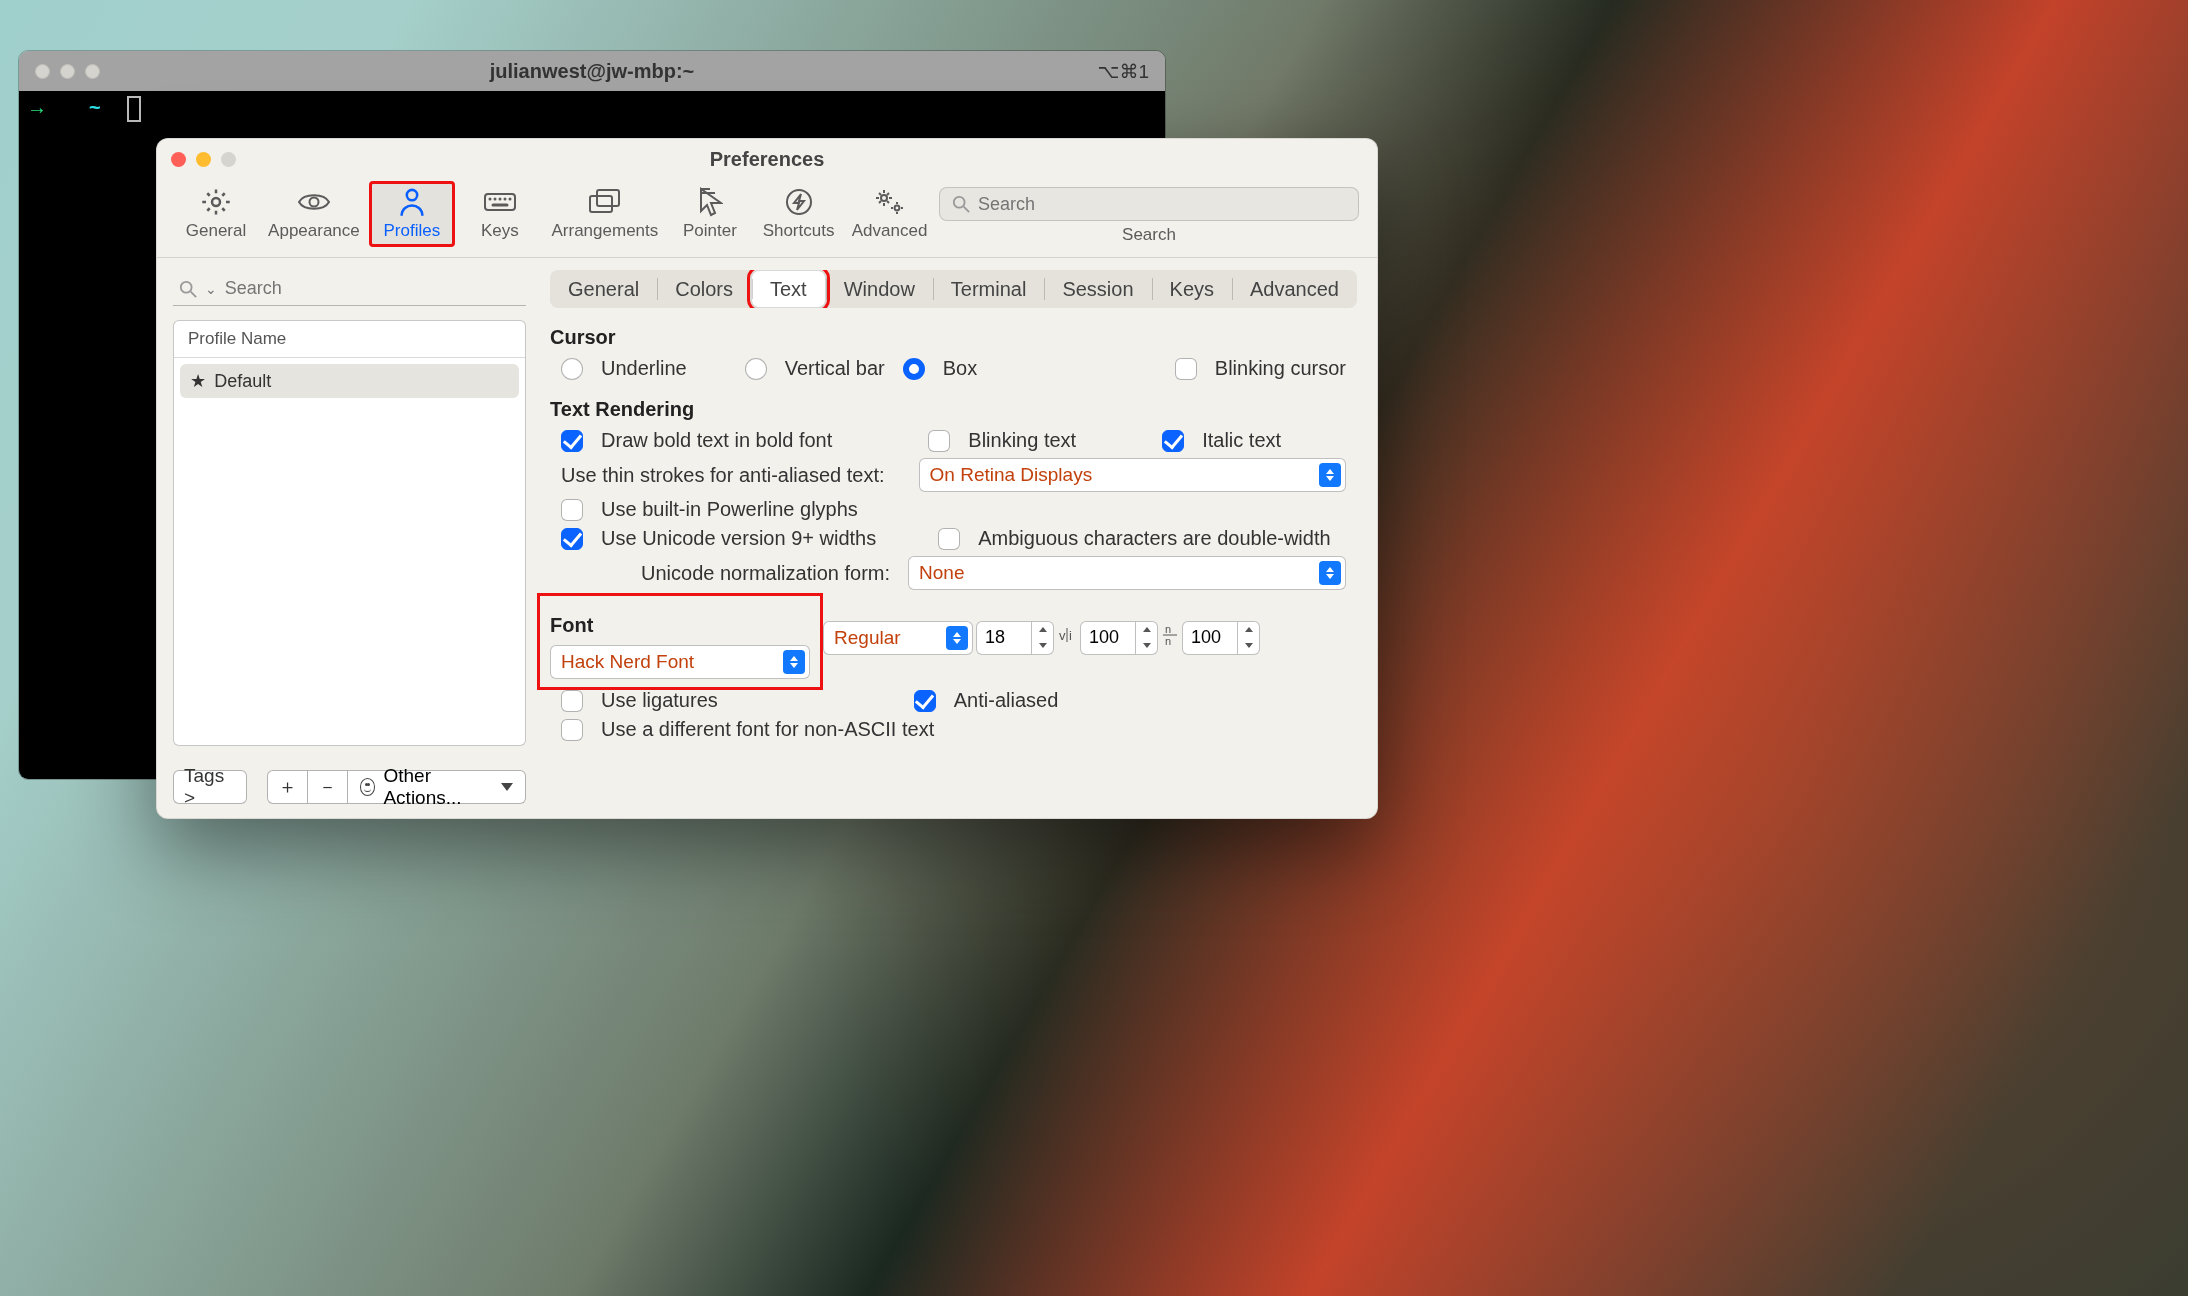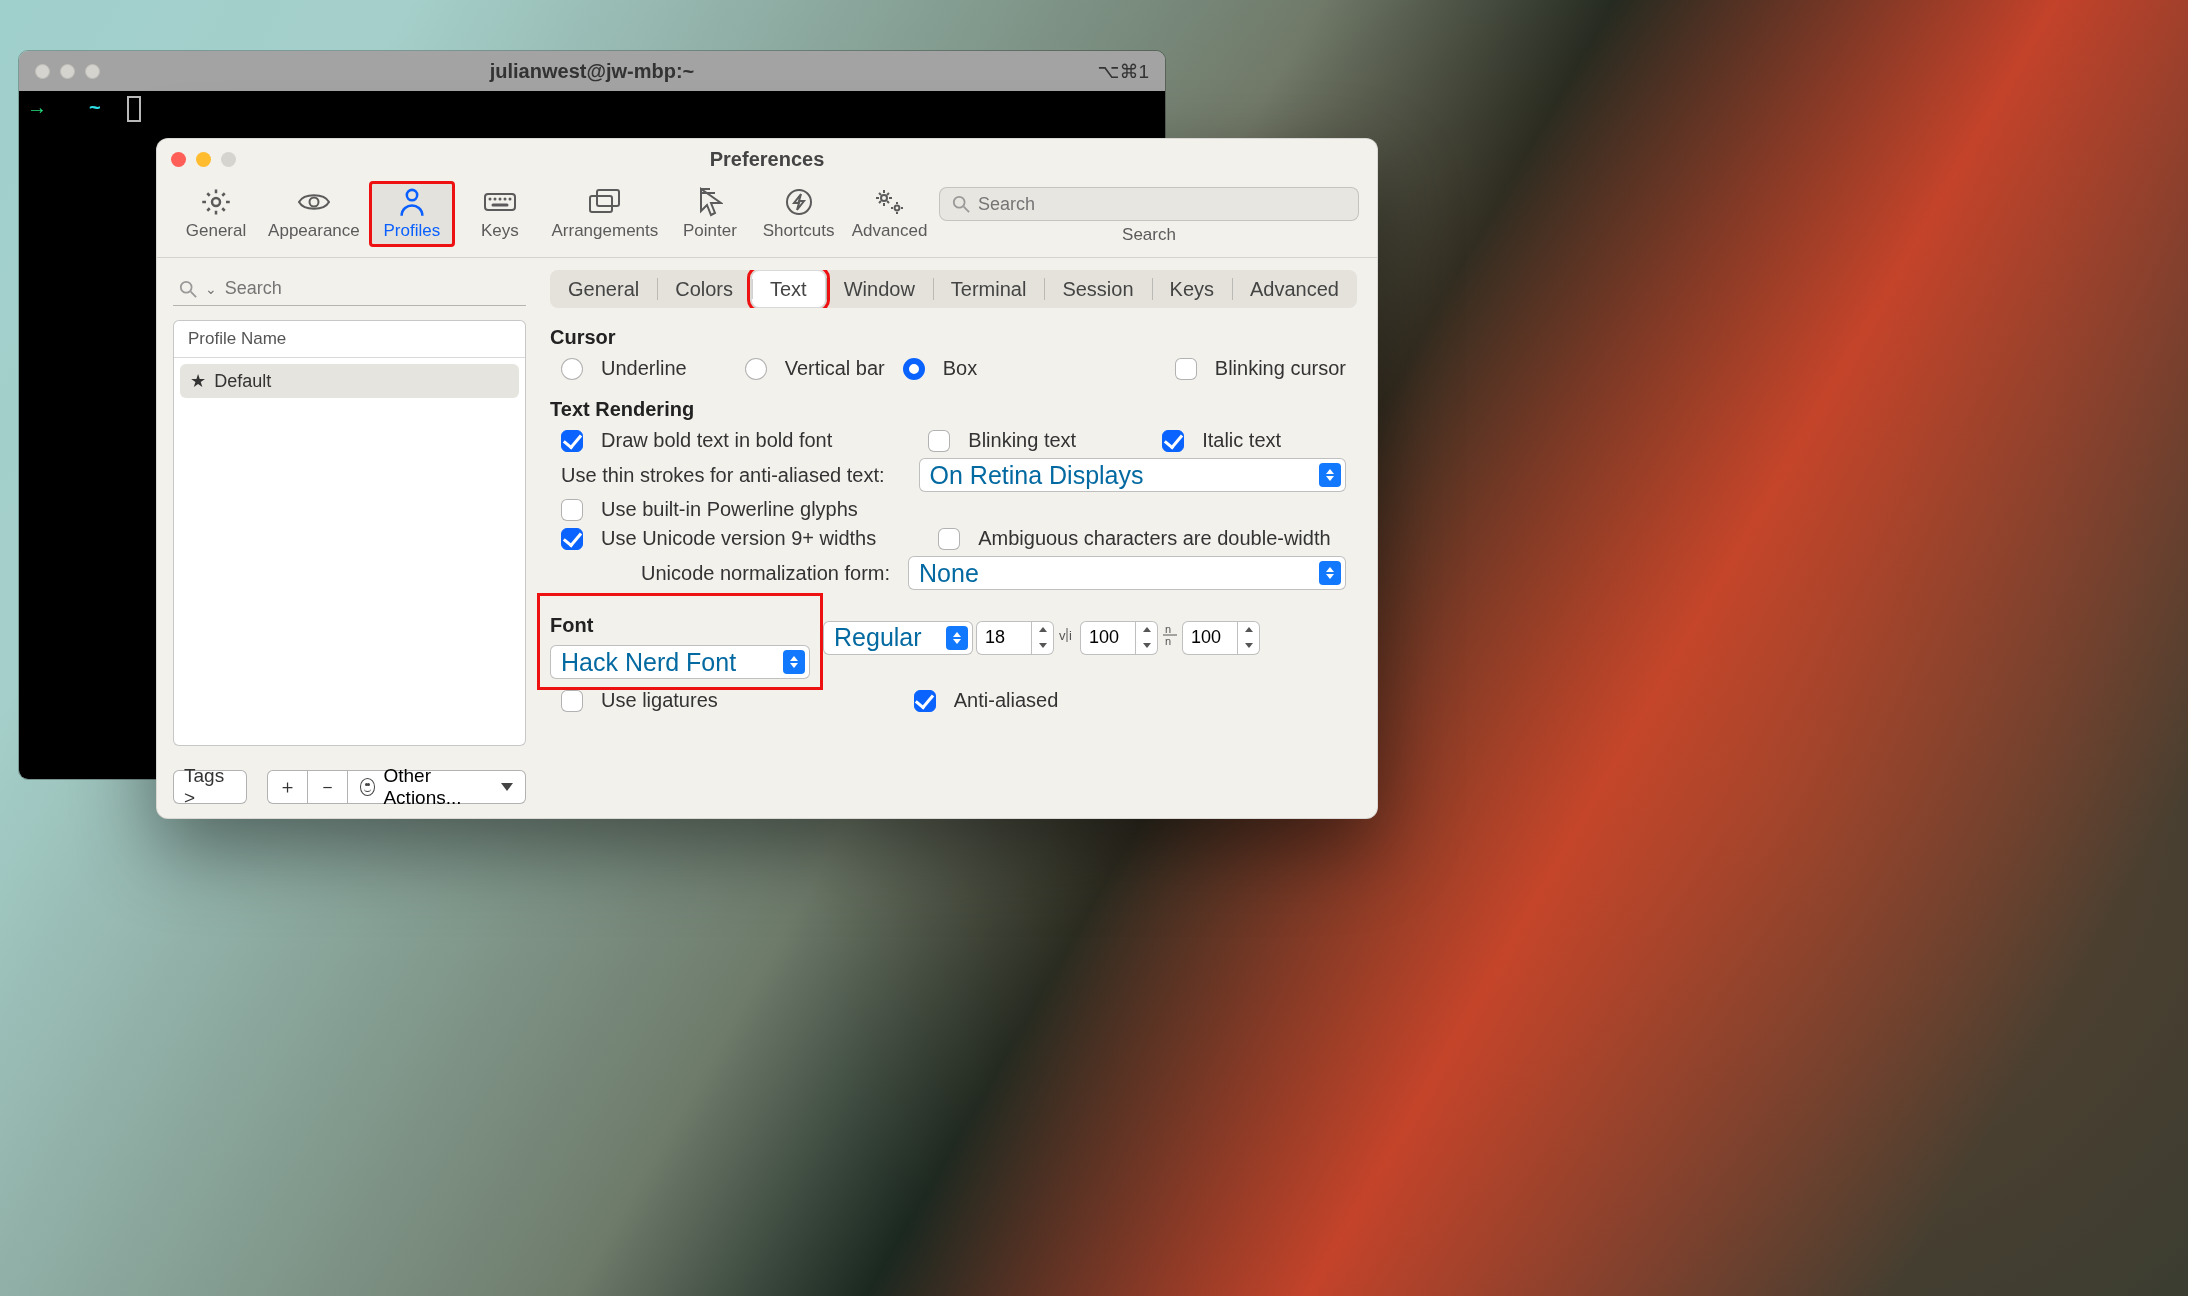--- a/index.html
+++ b/index.html
@@ -79,21 +79,21 @@
   .radio,.check { width:22px; height:22px; border-radius:6px; border:1.5px solid rgba(0,0,0,.3); background:#fff; display:inline-flex; align-items:center; justify-content:center; flex:0 0 22px;}
   .radio { border-radius:50%; }
   .radio.checked { border:6px solid #0a63ff; background:#fff;}
   .check.checked { background:#0a63ff; border-color:#0a63ff;}
   .check.checked::after { content:""; width:8px; height:14px; border:3px solid #fff; border-top:0; border-left:0; transform:rotate(40deg); margin-bottom:3px;}
   .lbl { font-size:20px; color:#333; }
   .dropdown { height:34px; border:1px solid rgba(0,0,0,.25); border-radius:6px; background:#fff; display:flex; align-items:center; padding:0 10px; position:relative;}
   .dd-caret { position:absolute; right:4px; top:4px; bottom:4px; width:22px; background:#1279ff; border-radius:4px; display:flex; flex-direction:column; align-items:center; justify-content:center; gap:2px;}
   .dd-caret::before{content:"";width:0;height:0;border-left:4px solid transparent;border-right:4px solid transparent;border-bottom:5px solid #fff;}
   .dd-caret::after {content:"";width:0;height:0;border-left:4px solid transparent;border-right:4px solid transparent;border-top:5px solid #fff;}
-  .dropdown span { font-size:25px; color:#0369a1; padding-right:26px;}
+  .dropdown span { font-size:19px; color:#c2410c; padding-right:26px;}
   .stepper { display:flex; align-items:center; height:20px;}
   .stepper input { width:56px; height:34px; border:1px solid rgba(0,0,0,.25); border-radius:6px 0 0 6px; padding:0 8px; font-size:18px; text-align:left; background:#fff;}
   .stepper .arrows { width:22px; height:34px; border:1px solid rgba(0,0,0,.25); border-left:0; border-radius:0 6px 6px 0; display:flex; flex-direction:column; background:#fff;}
   .stepper .arrows div{flex:1;display:flex;align-items:center;justify-content:center;}
   .up-a{width:0;height:0;border-left:4px solid transparent;border-right:4px solid transparent;border-bottom:5px solid #555;}
   .dn-a{width:0;height:0;border-left:4px solid transparent;border-right:4px solid transparent;border-top:5px solid #555;}
   .mini-svg{display:inline-flex;align-items:center;}
   .font-highlight { outline:3px solid #e11; padding:8px 10px; margin-left:-10px;}
 </style>
 </head>
@@ -382,15 +382,19 @@
         </div>
       </div>
 
       <div class="row" style="margin-top:2px">
         <span class="check"></span>
         <span class="lbl">Use ligatures</span>
         <span style="width:160px"></span>
         <span class="check checked"></span>
         <span class="lbl">Anti-aliased</span>
       </div>
+      <div class="row">
+        <span class="check"></span>
+        <span class="lbl">Use a different font for non-ASCII text</span>
+      </div>
     </div>
   </div>
 </div>
 
 </body></html>

